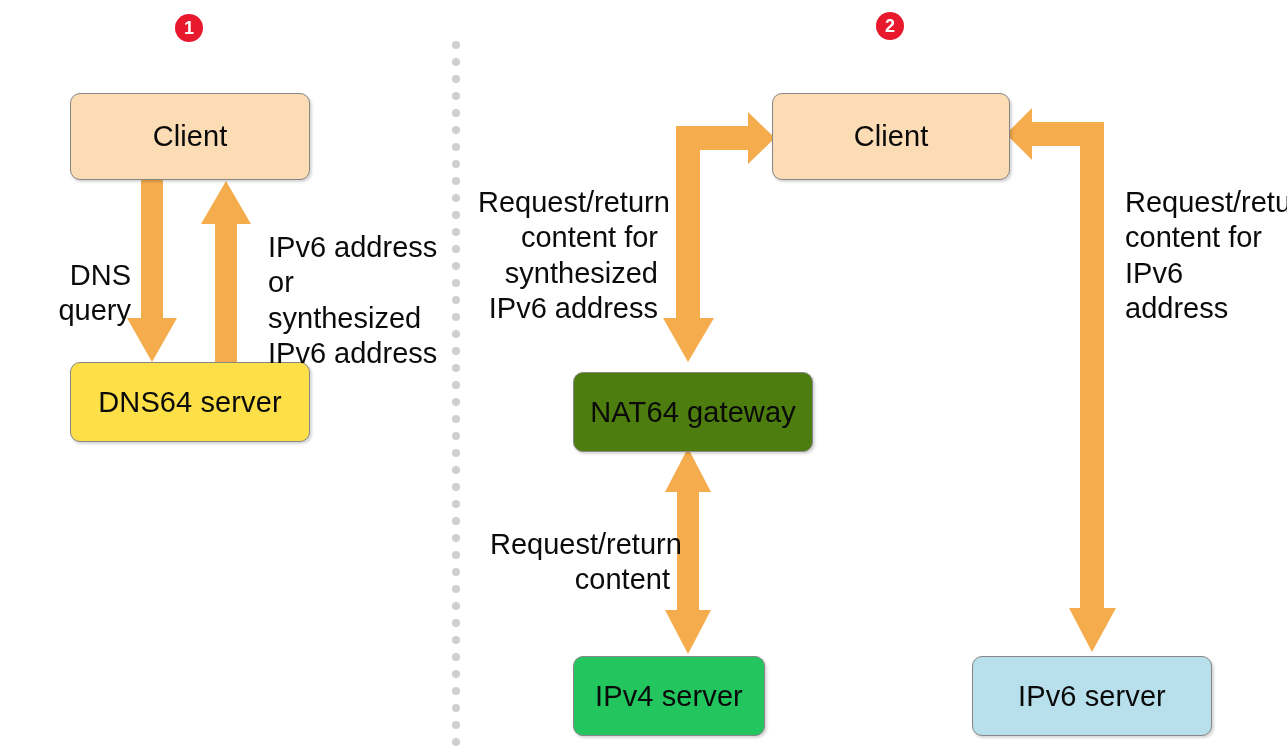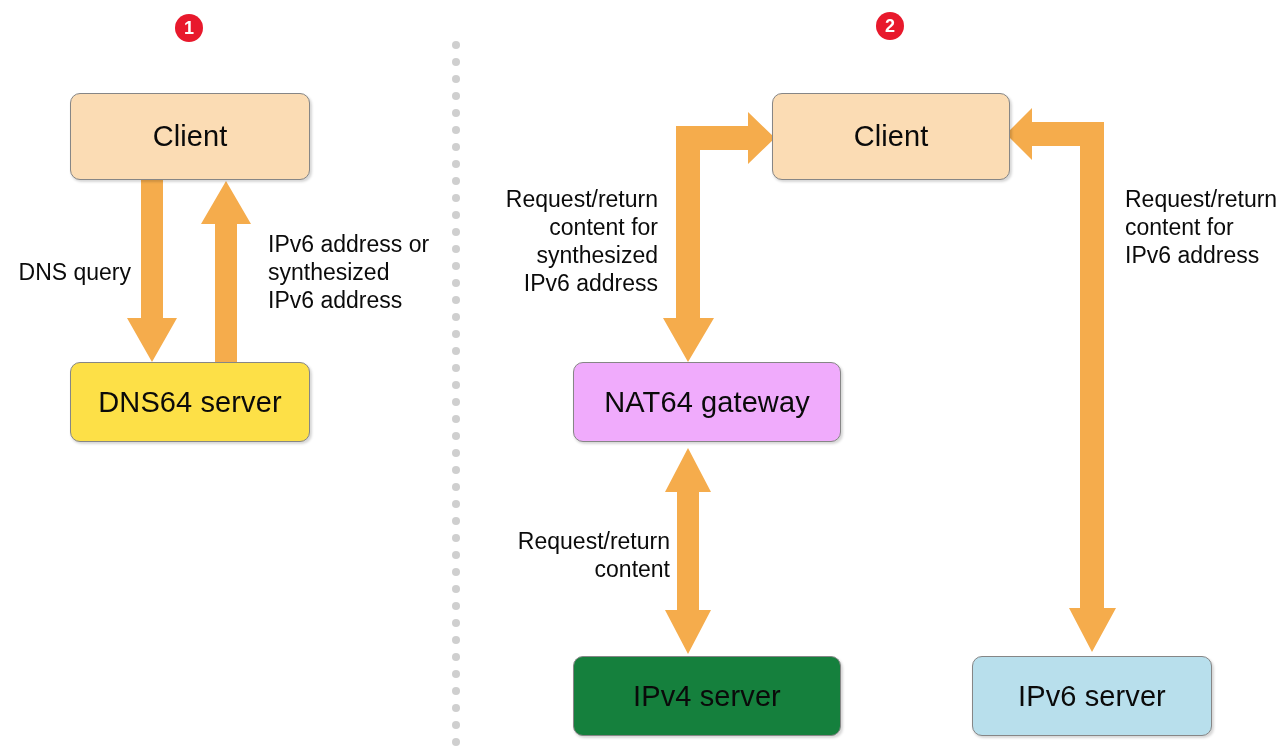--- a/index.html
+++ b/index.html
@@ -55,21 +55,21 @@
     font-size: 18px;
     font-weight: bold;
     display: flex;
     align-items: center;
     justify-content: center;
     line-height: 1;
   }
 
   .edge-label {
     position: absolute;
-    font-size: 23px;
+    font-size: 29px;
     color: #0b0b0b;
     line-height: 1.22;
     white-space: pre-line;
   }
   .lbl-left   { text-align: left; }
   .lbl-right  { text-align: right; }
 </style>
 </head>
 <body>
 
@@ -185,23 +185,23 @@
 
   <div class="step-badge" style="left: 175px; top: 14px; background: rgb(232, 25, 44); color: rgb(255, 255, 255);">1</div>
   <div class="step-badge" style="left: 876px; top: 12px; background: rgb(232, 25, 44); color: rgb(255, 255, 255);">2</div>
 
   <div class="node-box node-client" style="left: 70px; top: 93px; width: 240px; height: 87px; background: rgb(251, 220, 180); border-color: rgb(134, 134, 134);">Client</div>
 
   <div class="node-box node-dns" style="left: 70px; top: 362px; width: 240px; height: 80px; background: #fde047; border-color: rgb(134, 134, 134);">DNS64 server</div>
 
   <div class="node-box node-client" style="left: 772px; top: 93px; width: 238px; height: 87px; background: rgb(251, 220, 180); border-color: rgb(134, 134, 134);">Client</div>
 
-  <div class="node-box node-nat" style="left: 573px; top: 362px; width: 268px; height: 80px; background: #f0abfc; border-color: rgb(134, 134, 134);">NAT64 gateway</div>
-
-  <div class="node-box node-ipv4" style="left: 573px; top: 656px; width: 268px; height: 80px; background: #15803d; border-color: rgb(134, 134, 134);">IPv4 server</div>
+  <div class="node-box node-nat" style="left: 573px; top: 372px; width: 240px; height: 80px; background: #4d7c0f; border-color: rgb(134, 134, 134);">NAT64 gateway</div>
+
+  <div class="node-box node-ipv4" style="left: 573px; top: 656px; width: 192px; height: 80px; background: #22c55e; border-color: rgb(134, 134, 134);">IPv4 server</div>
 
   <div class="node-box node-ipv6" style="left: 972px; top: 656px; width: 240px; height: 80px; background: rgb(184, 223, 236); border-color: rgb(134, 134, 134);">IPv6 server</div>
 
   <div class="edge-label lbl-left" style="left: 13px; top: 258px; width: 118px; color: rgb(11, 11, 11); text-align: right;">DNS query</div>
 
   <div class="edge-label lbl-left" style="left: 268px; top: 230px; width: 185px; color: rgb(11, 11, 11);">IPv6 address or
 synthesized
 IPv6 address</div>
 
   <div class="edge-label lbl-right" style="left: 478px; top: 185px; width: 180px; color: rgb(11, 11, 11);">Request/return

